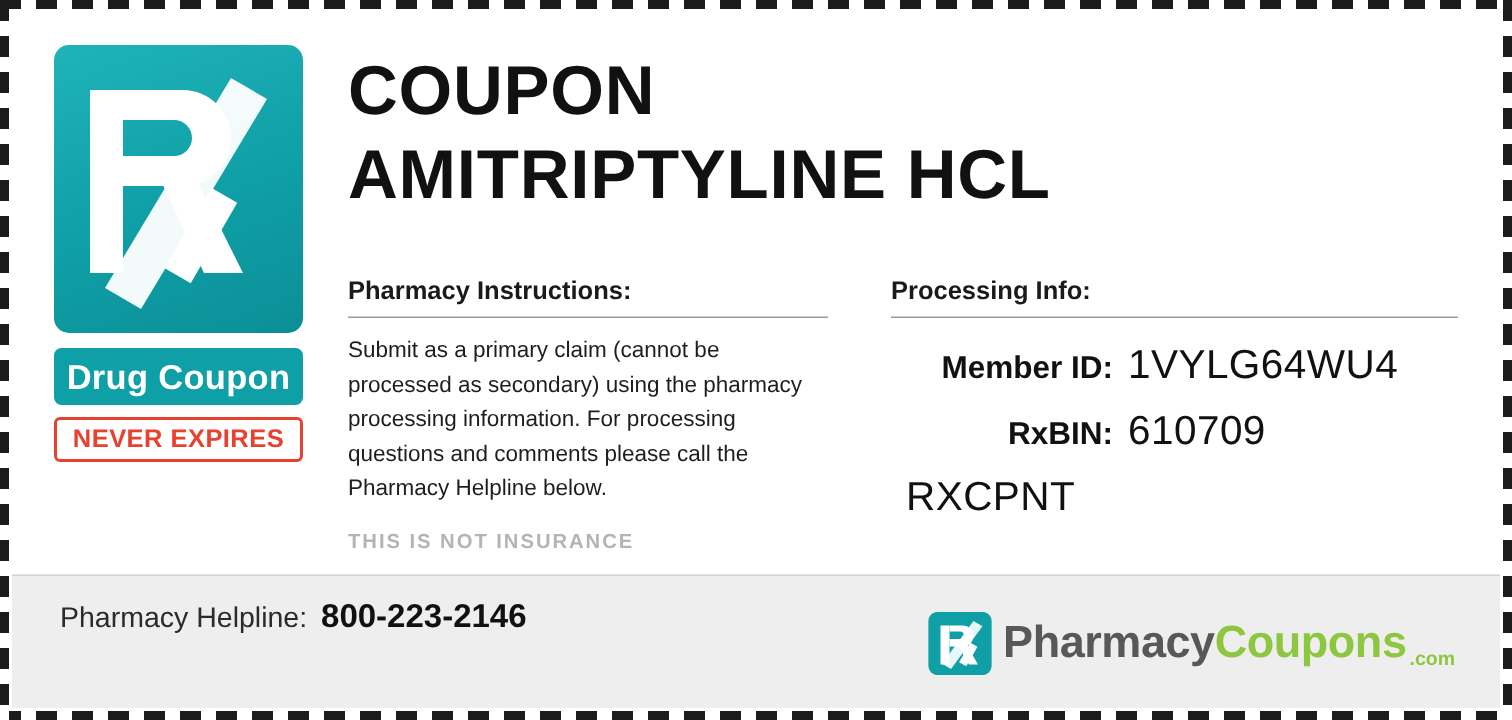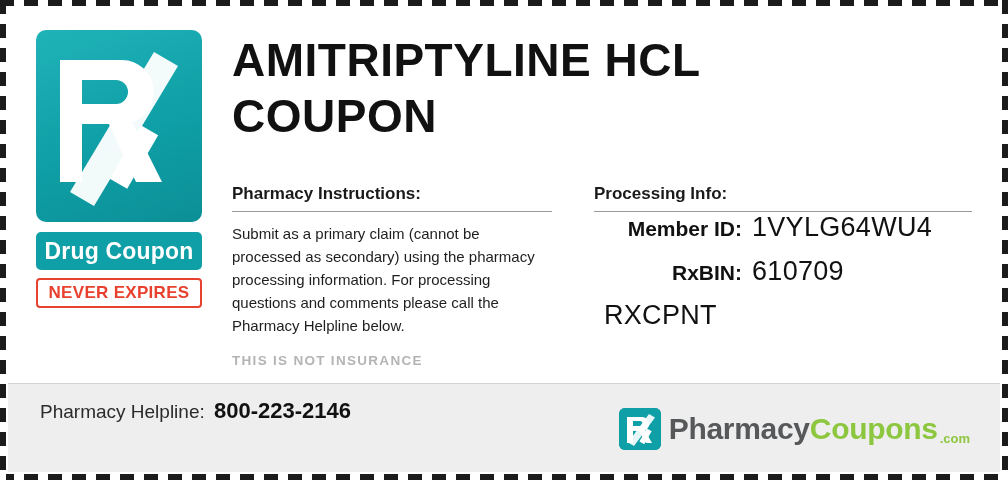--- a/index.html
+++ b/index.html
@@ -145,21 +145,21 @@
     width: 320px;
   }
   .not-insurance {
     margin-top: 16px;
     font-size: 13.5px;
     letter-spacing: 1.3px;
     color: #b4b4b4;
     font-weight: bold;
   }
 
-  .proc-rows { }
+  .proc-rows { margin-top: 16px; }
   .proc-row {
     display: flex;
     align-items: baseline;
     justify-content: flex-start;
     margin-bottom: 13px;
   }
   .proc-label {
     font-size: 21px;
     font-weight: bold;
     color: #111111;
@@ -260,22 +260,22 @@
             <rect x="88" y="96" width="20" height="62" fill="#ffffff" transform="rotate(30 98 127)"></rect>
 
             <path d="M118 22 L142 36 L58 176 L34 162 Z" fill="#ffffff" opacity="0.95"></path>
           </svg>
         </div>
         <div class="tile-label">Drug Coupon</div>
         <div class="never-expires">NEVER EXPIRES</div>
       </div>
 
       <div class="titles">
+        <div class="title-line">COUPON</div>
         <div class="title-line">AMITRIPTYLINE HCL</div>
-        <div class="title-line">COUPON</div>
       </div>
 
       <div class="cols">
 
         <div class="col-left">
           <div class="col-head">Pharmacy Instructions:</div>
           <div class="instructions">Submit as a primary claim (cannot be processed as secondary) using the pharmacy processing information. For processing questions and comments please call the Pharmacy Helpline below.</div>
           <div class="not-insurance">THIS IS NOT INSURANCE</div>
         </div>
 

